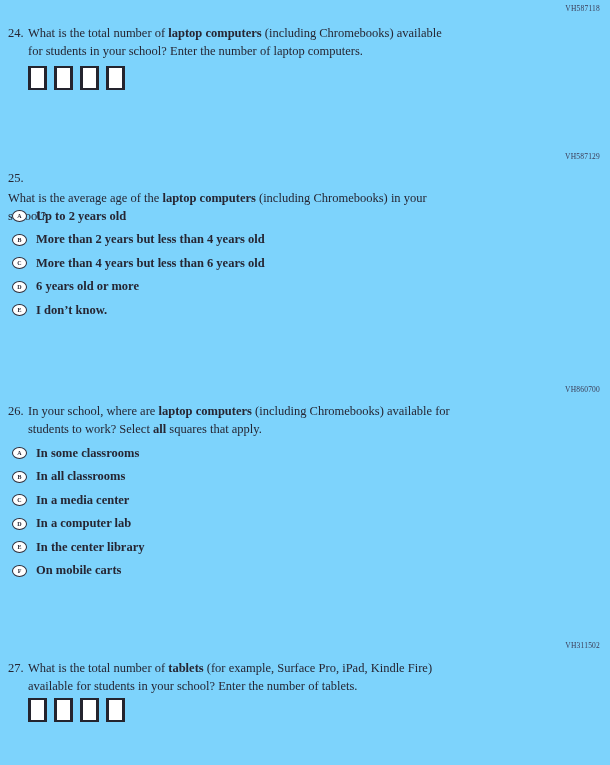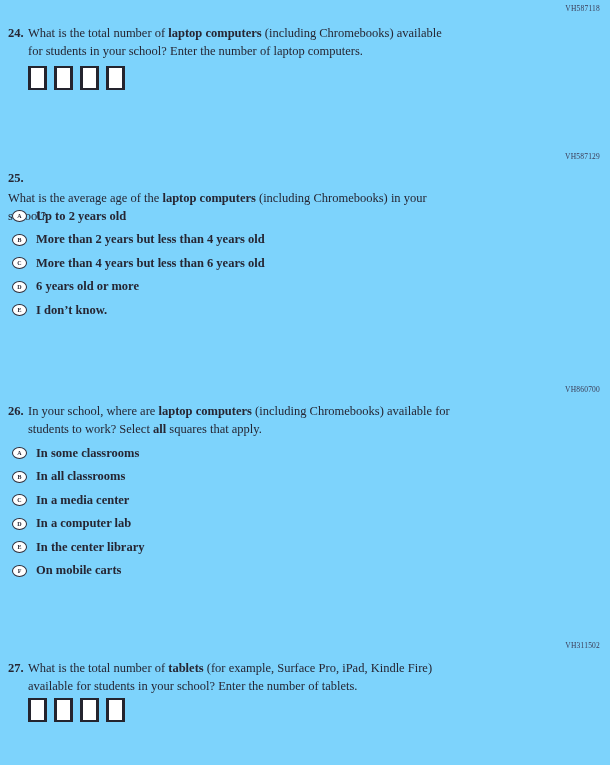--- a/index.html
+++ b/index.html
@@ -14,21 +14,21 @@
   .code{
     position:absolute;right:10px;
     font-size:7.5px;letter-spacing:0.2px;
     color:#3b3b55;
   }
   .qrow{
     position:absolute;left:8px;
     display:flex;align-items:flex-start;
     font-size:12.5px;line-height:17.5px;
   }
-  .qnum{font-weight:700;width:20px;flex:0 0 20px;}
+  .qnum{font-weight:400;width:20px;flex:0 0 20px;}
   .qtext{width:520px;}
   .b{font-weight:700;}
   .boxes{position:absolute;left:28px;display:flex;}
   .dbox{
     display:inline-block;
     width:13px;height:20px;
     border:solid #24242e;
     border-width:2px 3px;
     margin-right:7px;
     background:#ffffff;

